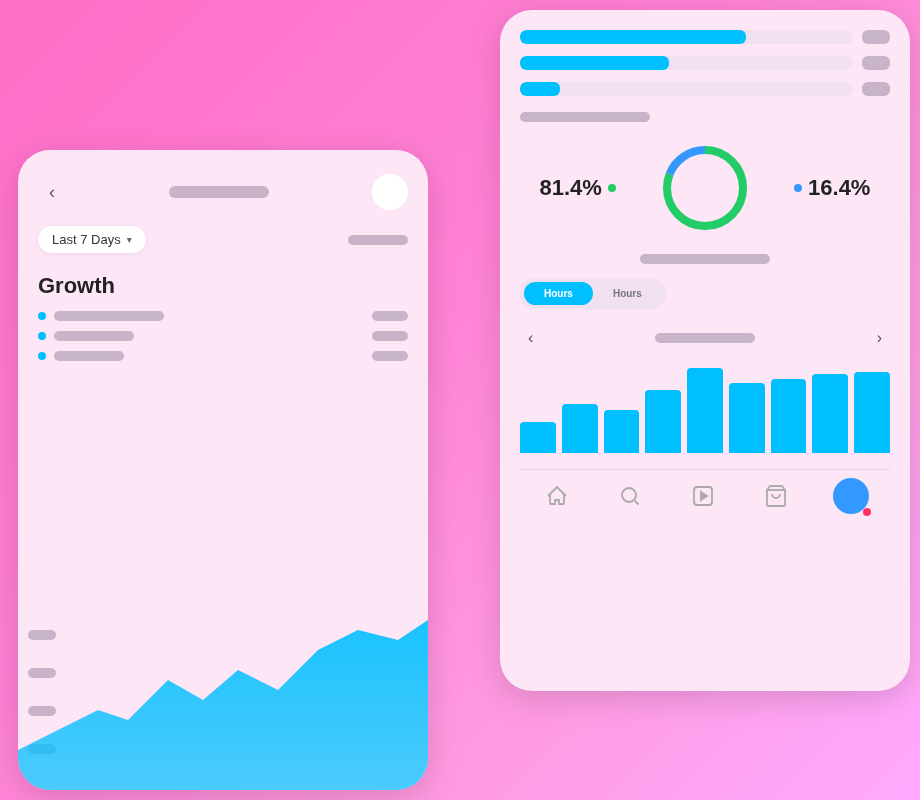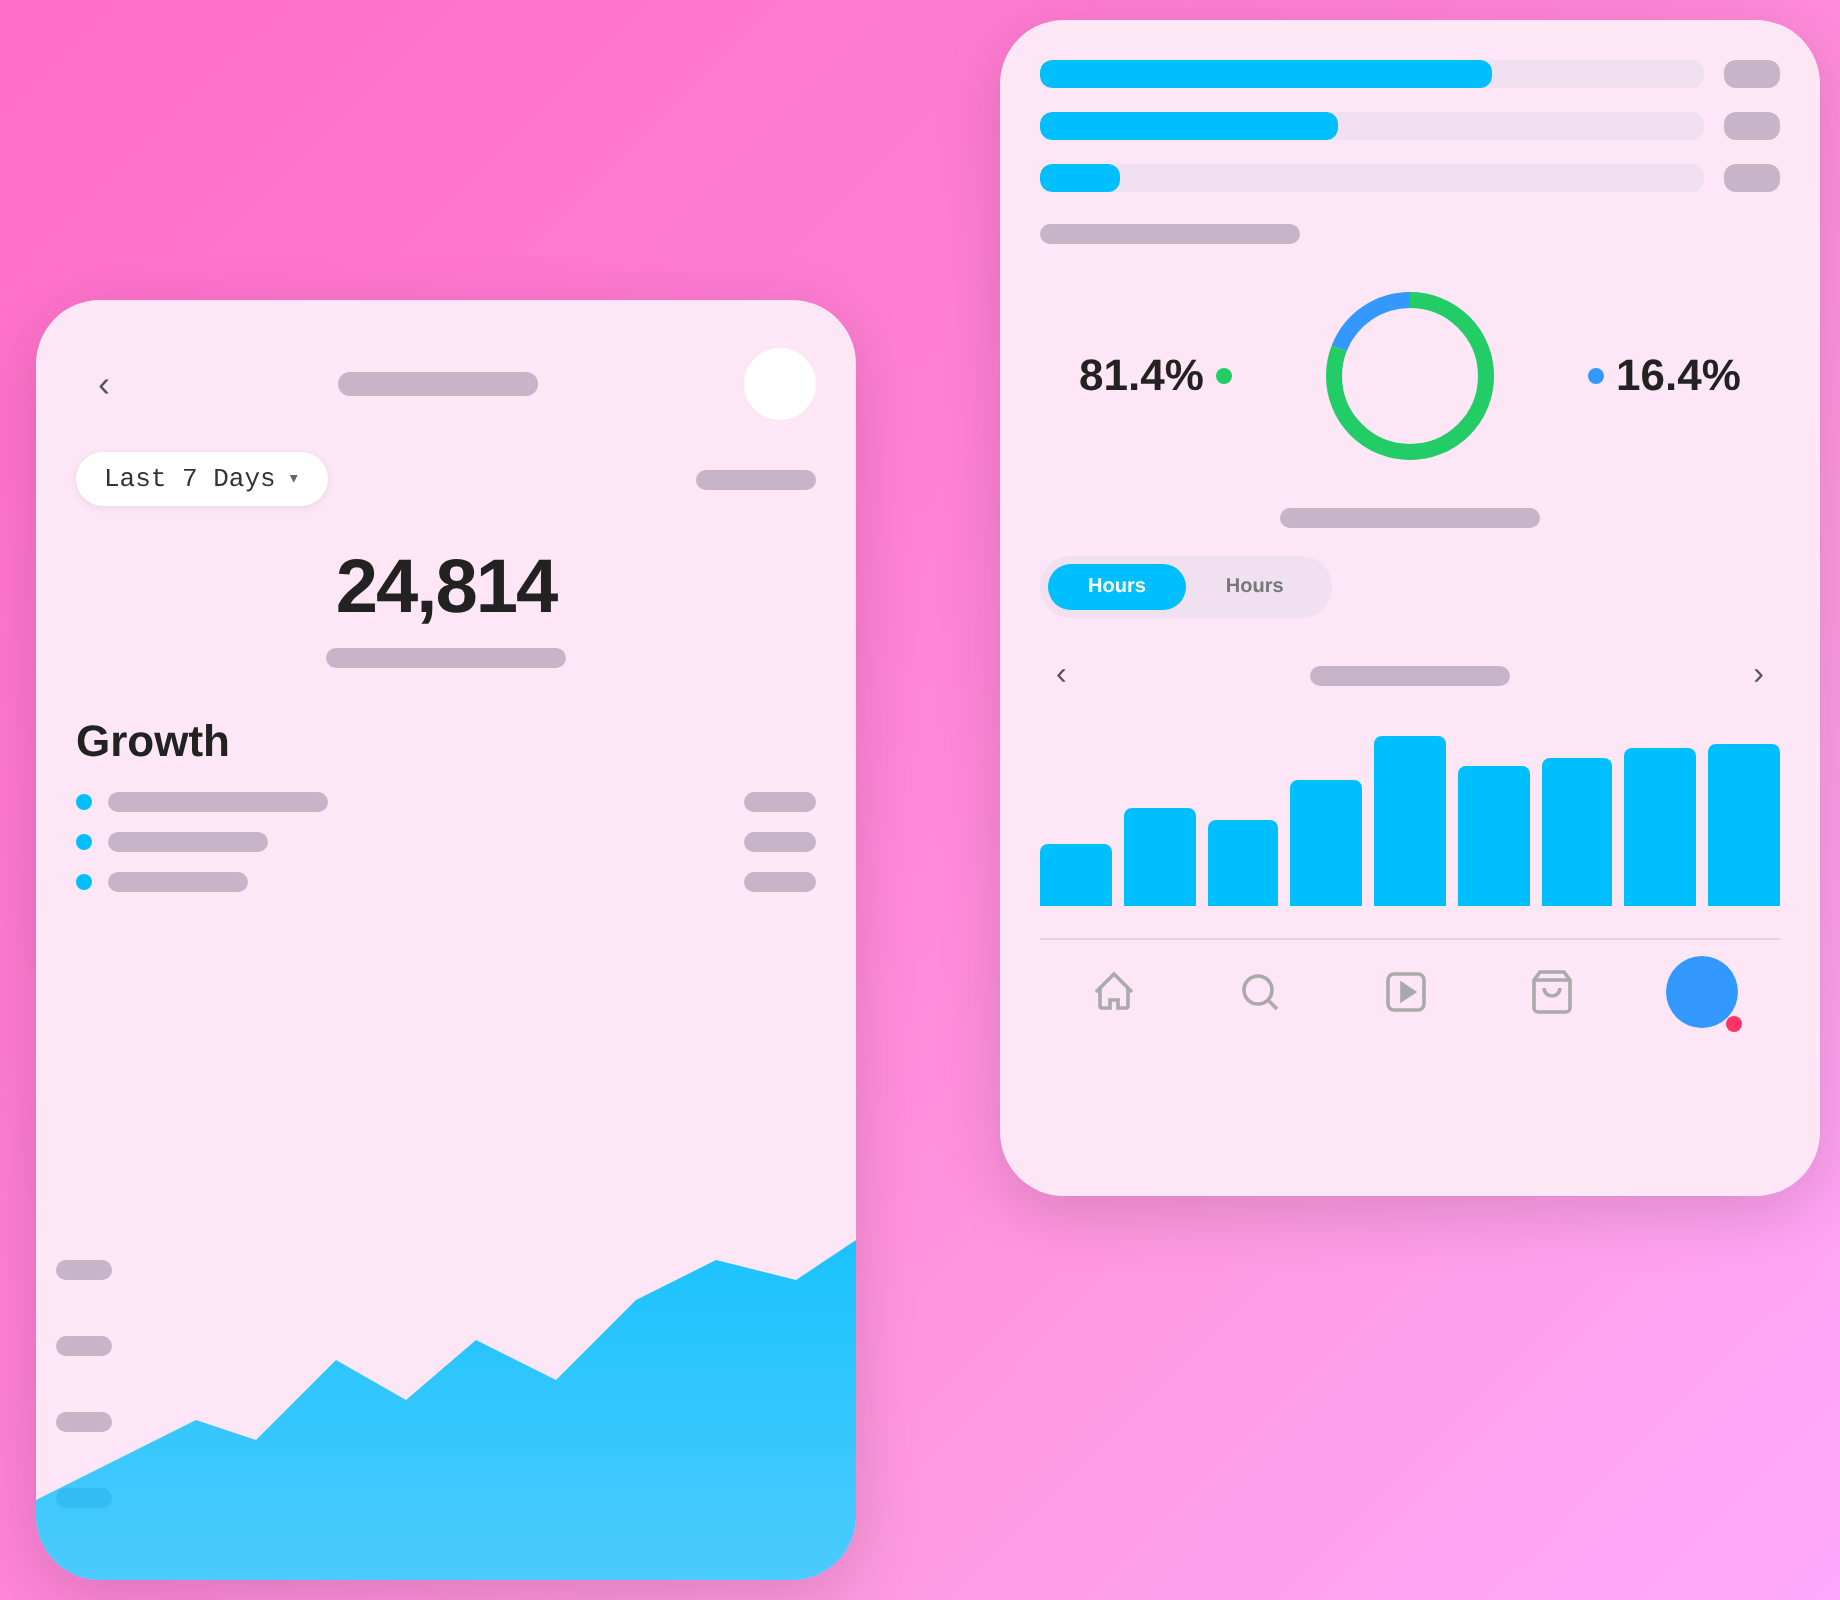--- a/index.html
+++ b/index.html
@@ -71,21 +71,20 @@
       background: white;
       border-radius: 20px;
       padding: 6px 14px;
       font-size: 13px;
       color: #333;
       display: flex;
       align-items: center;
       gap: 6px;
       cursor: pointer;
       box-shadow: 0 1px 4px rgba(0,0,0,0.08);
-      font-family: Liberation Mono, monospace;
     }
 
     .filter-pill .chevron {
       font-size: 10px;
       color: #666;
     }
 
     .filter-right-bar {
       background: #c8b4c8;
       border-radius: 6px;
@@ -188,21 +187,21 @@
       border-radius: 6px;
       height: 10px;
       width: 28px;
     }
 
     
     .phone-right {
       right: 10px;
       top: 10px;
       width: 410px;
-      height: 588px;
+      height: 681px;
       padding: 20px 20px 16px 20px;
     }
 
     
     .progress-section {
       margin-bottom: 16px;
     }
 
     .progress-item {
       display: flex;
@@ -403,24 +402,20 @@
   </div>
 
   <div class="filter-row">
     <div class="filter-pill">
       <span>Last 7 Days</span>
       <span class="chevron">▾</span>
     </div>
     <div class="filter-right-bar"></div>
   </div>
 
-  <div class="stat-section">
-    <div class="big-number">24,814</div>
-    <div class="stat-sub-bar"></div>
-  </div>
 
   <div class="growth-section">
     <div class="growth-title">Growth</div>
     <div class="growth-list">
       <div class="growth-item">
         <div class="growth-item-left">
           <div class="dot"></div>
           <div class="growth-bar" style="width:110px"></div>
         </div>
         <div class="growth-right-bar"></div>

